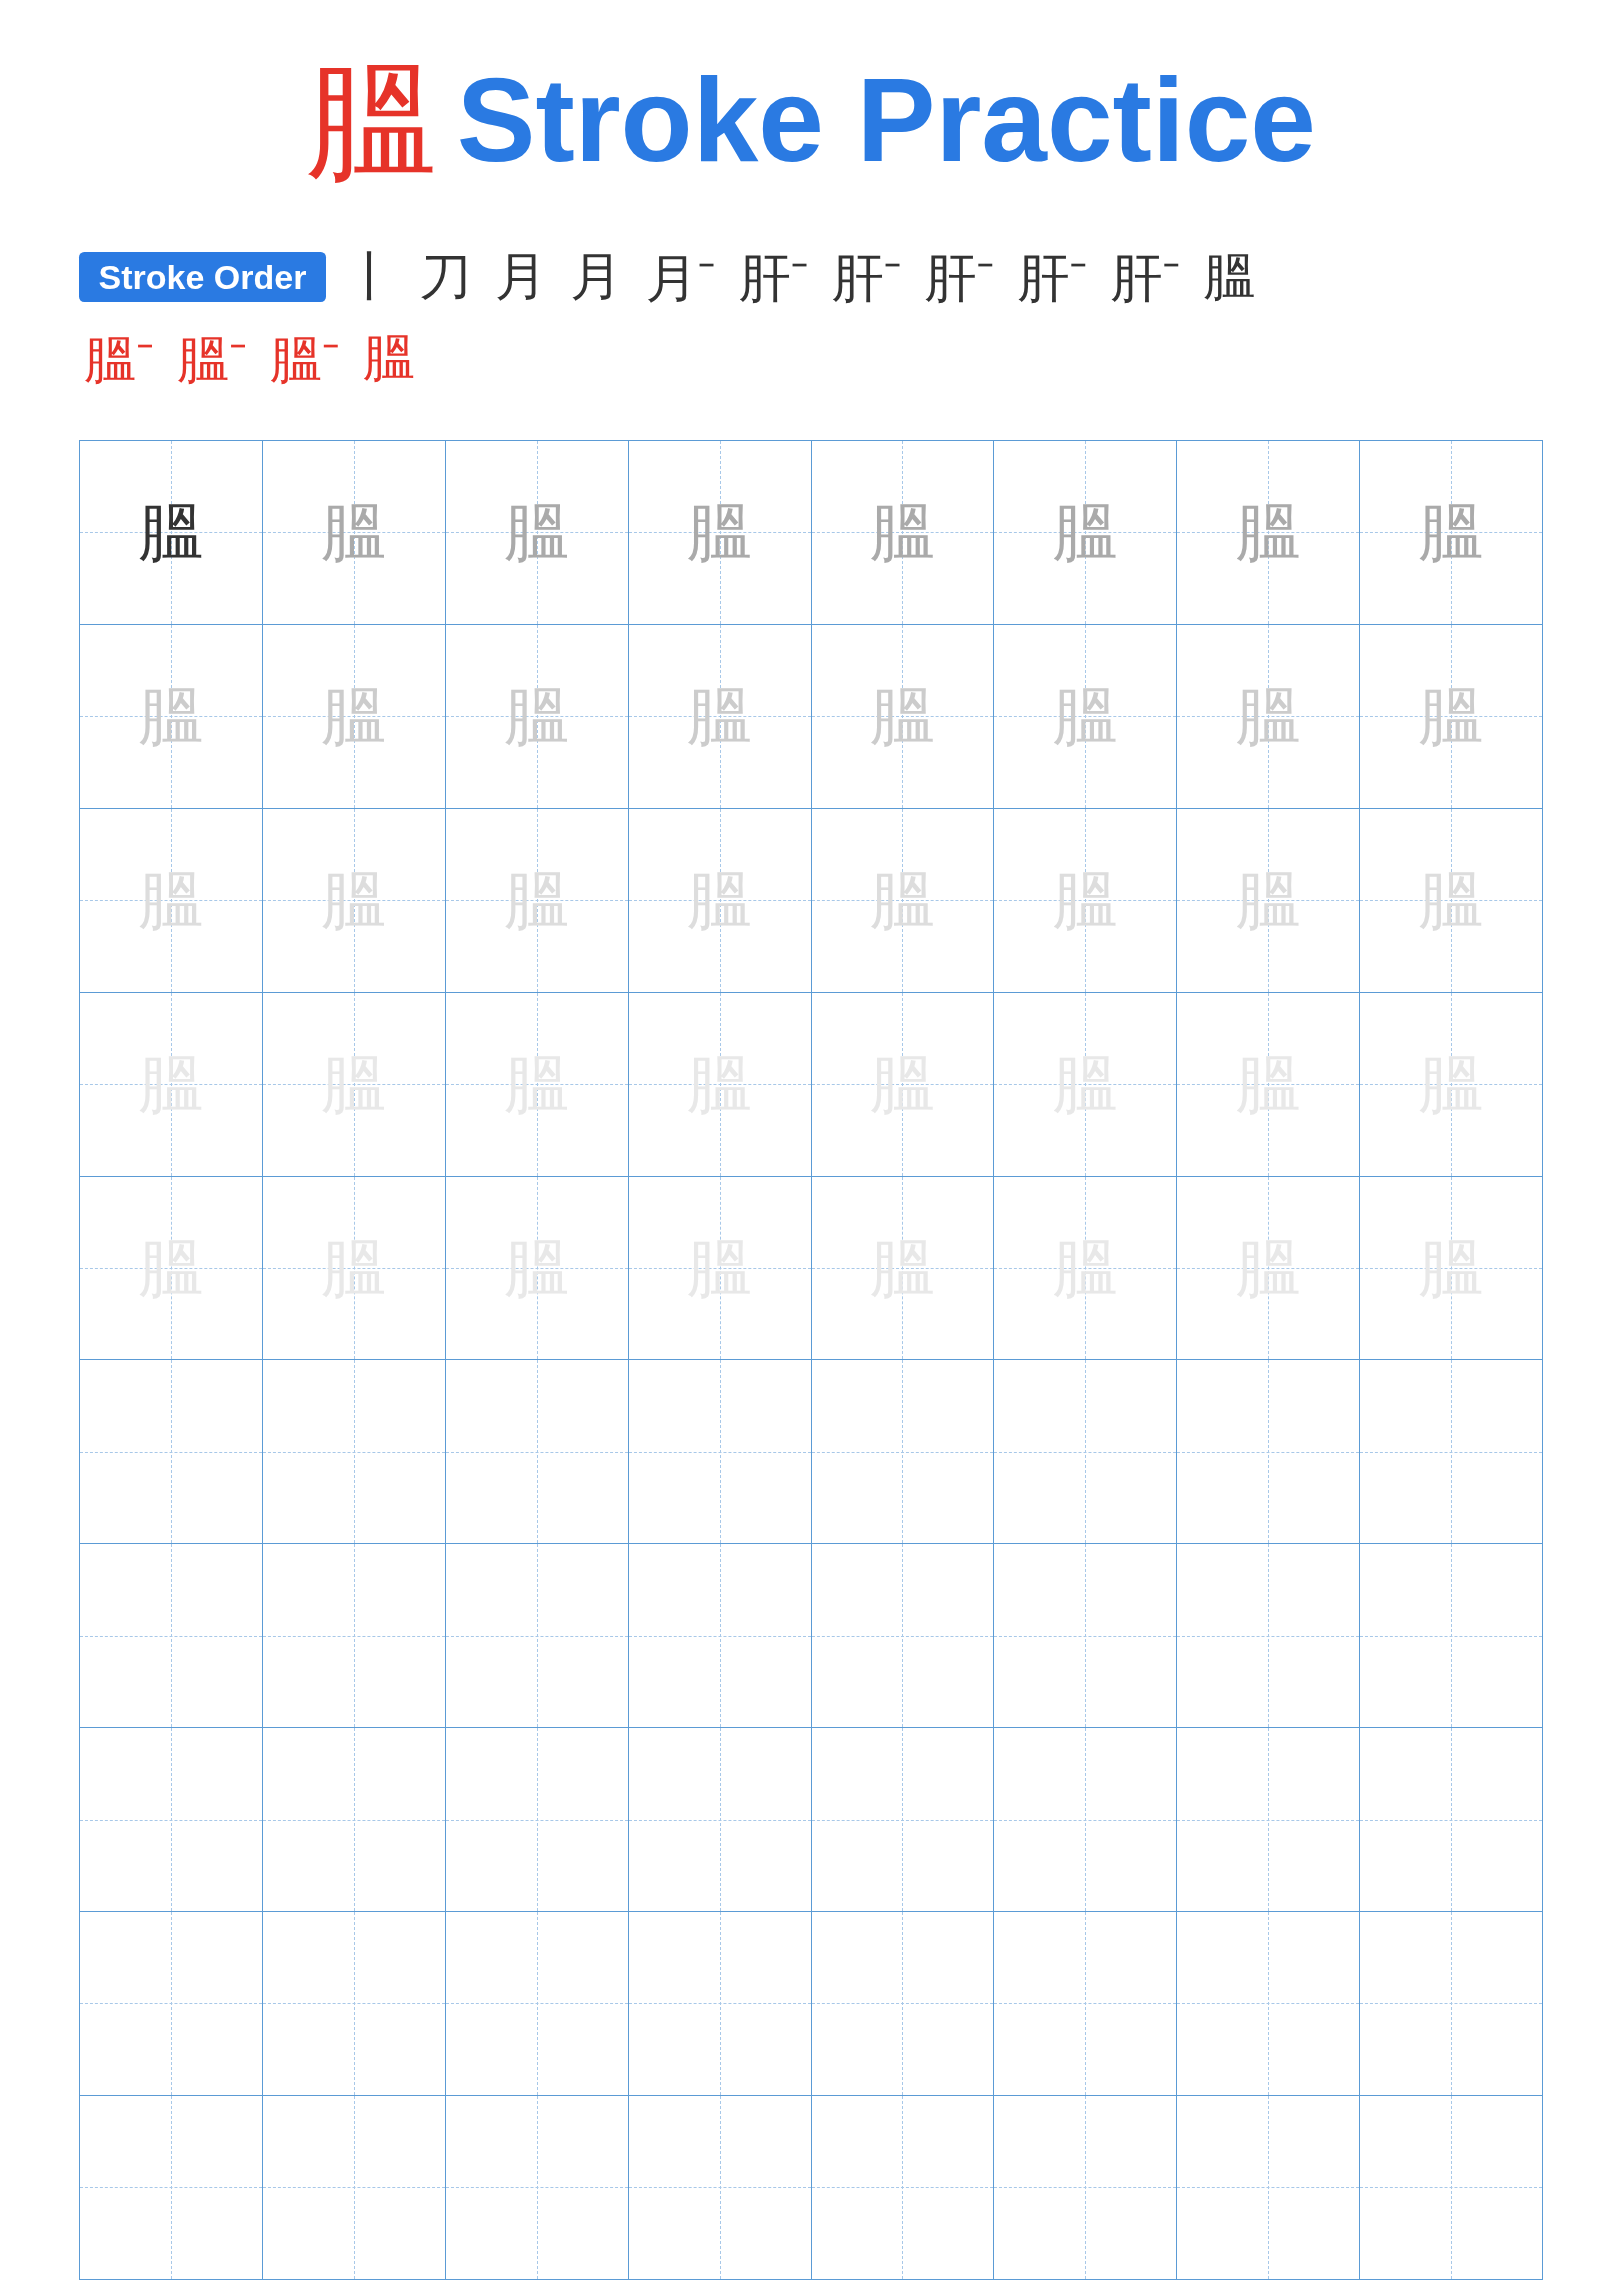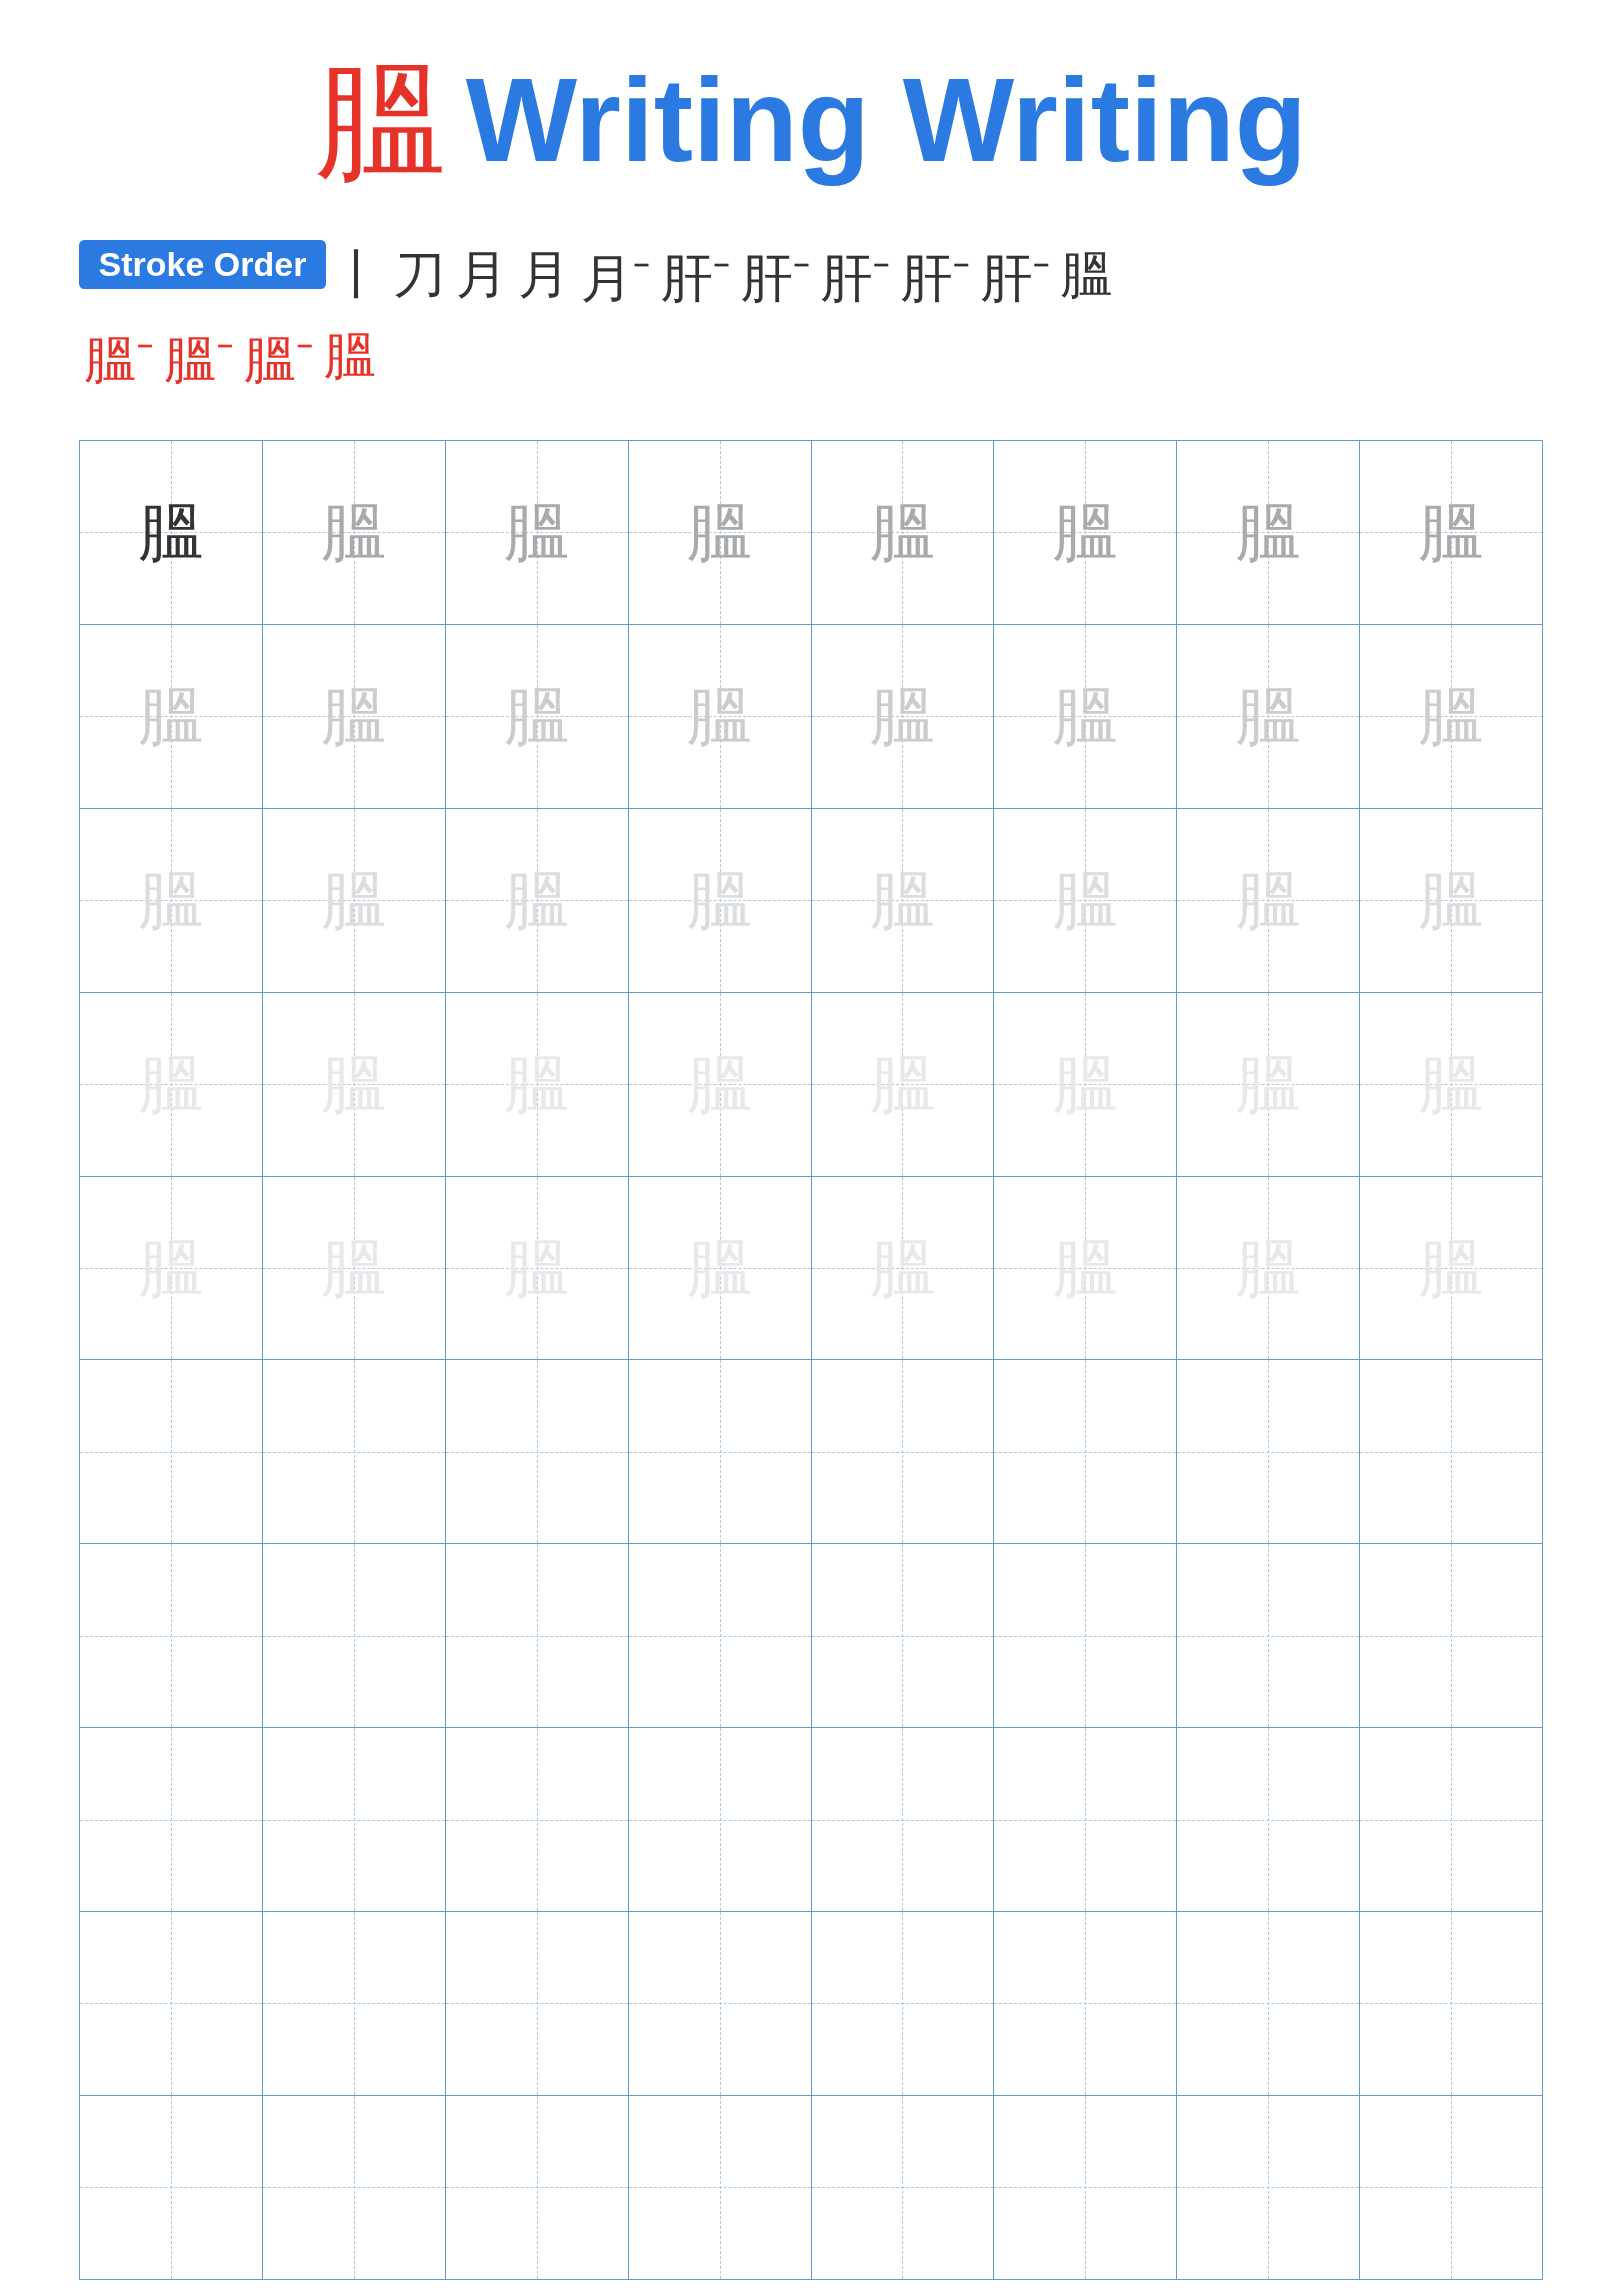--- a/index.html
+++ b/index.html
@@ -41,23 +41,23 @@
       font-weight: bold;
     }
 
     
     .stroke-order-section {
       width: 100%;
       margin-bottom: 39px;
     }
     .stroke-order-row {
       display: flex;
-      align-items: flex-start;
+      align-items: center;
       flex-wrap: wrap;
-      gap: 0;
+      gap: 13px;
       margin-bottom: 6.5px;
     }
     .stroke-order-badge {
       background: #2a7ae2;
       color: white;
       font-size: 34px;
       padding: 5.2px 19.6px;
       border-radius: 5.2px;
       font-family: Arial, sans-serif;
       font-weight: bold;
@@ -141,21 +141,21 @@
       color: #e8e8e8;
     }
   </style>
 </head>
 <body>
 
 <div class="page">
 
   <div class="title-section">
     <span class="title-char">膃</span>
-    <span class="title-text">Writing Writing</span>
+    <span class="title-text">Stroke Practice</span>
   </div>
 
   <div class="stroke-order-section">
     <div class="stroke-order-row">
       <span class="stroke-order-badge">Stroke Order</span>
 
       <span class="stroke-char">丨</span>
       <span class="stroke-char">刀</span>
       <span class="stroke-char">月</span>
       <span class="stroke-char">月</span>

